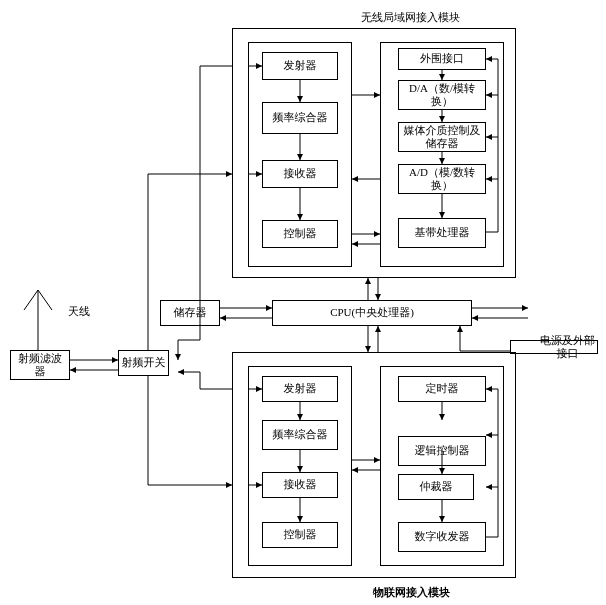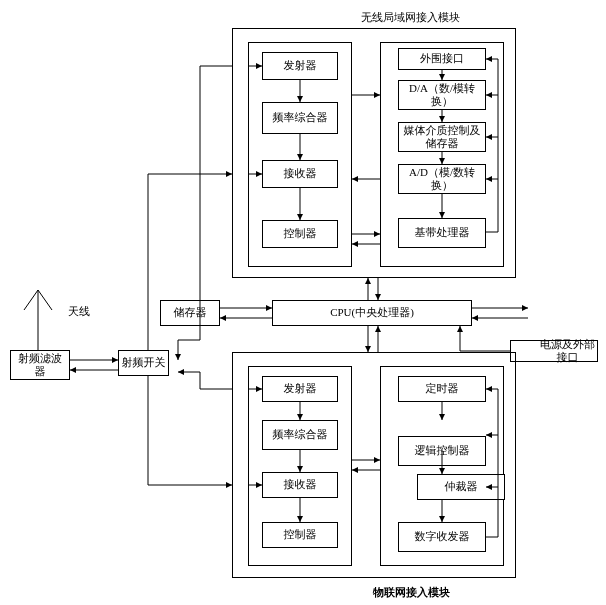--- a/index.html
+++ b/index.html
@@ -66,40 +66,40 @@
   <div class="box" style="left:262px;top:220px;width:76px;height:28px;">控制器</div>
 
   <div class="box" style="left:398px;top:48px;width:88px;height:22px;">外围接口</div>
   <div class="box" style="left:398px;top:80px;width:88px;height:30px;text-align:center;">D/A（数/模转换）</div>
   <div class="box" style="left:398px;top:122px;width:88px;height:30px;">媒体介质控制及储存器</div>
   <div class="box" style="left:398px;top:164px;width:88px;height:30px;">A/D（模/数转换）</div>
   <div class="box" style="left:398px;top:218px;width:88px;height:30px;">基带处理器</div>
 
   <div class="box" style="left:160px;top:300px;width:60px;height:26px;">储存器</div>
   <div class="box" style="left:272px;top:300px;width:200px;height:26px;">CPU(中央处理器)</div>
-  <div class="box" style="left:510px;top:340px;width:88px;height:22px;padding-left:29px;">电源及外部接口</div>
+  <div class="box" style="left:510px;top:340px;width:88px;height:14px;padding-left:29px;">电源及外部接口</div>
 
   <div class="label" style="left:50px;top:304px;width:40px;">天线</div>
   <div class="box" style="left:10px;top:350px;width:60px;height:30px;">射频滤波器</div>
   <div class="box" style="left:118px;top:350px;width:51px;height:26px;">射频开关</div>
 
   <div class="group" style="left:232px;top:352px;width:284px;height:226px;"></div>
 
   <div class="group" style="left:248px;top:366px;width:104px;height:200px;"></div>
 
   <div class="group" style="left:380px;top:366px;width:124px;height:200px;"></div>
 
   <div class="box" style="left:262px;top:376px;width:76px;height:26px;">发射器</div>
   <div class="box" style="left:262px;top:420px;width:76px;height:30px;">频率综合器</div>
   <div class="box" style="left:262px;top:472px;width:76px;height:26px;">接收器</div>
   <div class="box" style="left:262px;top:522px;width:76px;height:26px;">控制器</div>
 
   <div class="box" style="left:398px;top:376px;width:88px;height:26px;">定时器</div>
   <div class="box" style="left:398px;top:420px;width:88px;height:30px;margin-top:16px;">逻辑控制器</div>
-  <div class="box" style="left:417px;top:474px;width:88px;height:26px;">仲裁器</div>
+  <div class="box" style="left:398px;top:474px;width:76px;height:26px;">仲裁器</div>
   <div class="box" style="left:398px;top:522px;width:88px;height:30px;">数字收发器</div>
 
   <svg class="wires">
     <defs>
       <marker id="ah" markerWidth="8" markerHeight="8" refX="6" refY="3" orient="auto">
         <polygon points="0,0 6,3 0,6"></polygon>
       </marker>
     </defs>
 
     <line x1="38" y1="290" x2="38" y2="350"></line>

